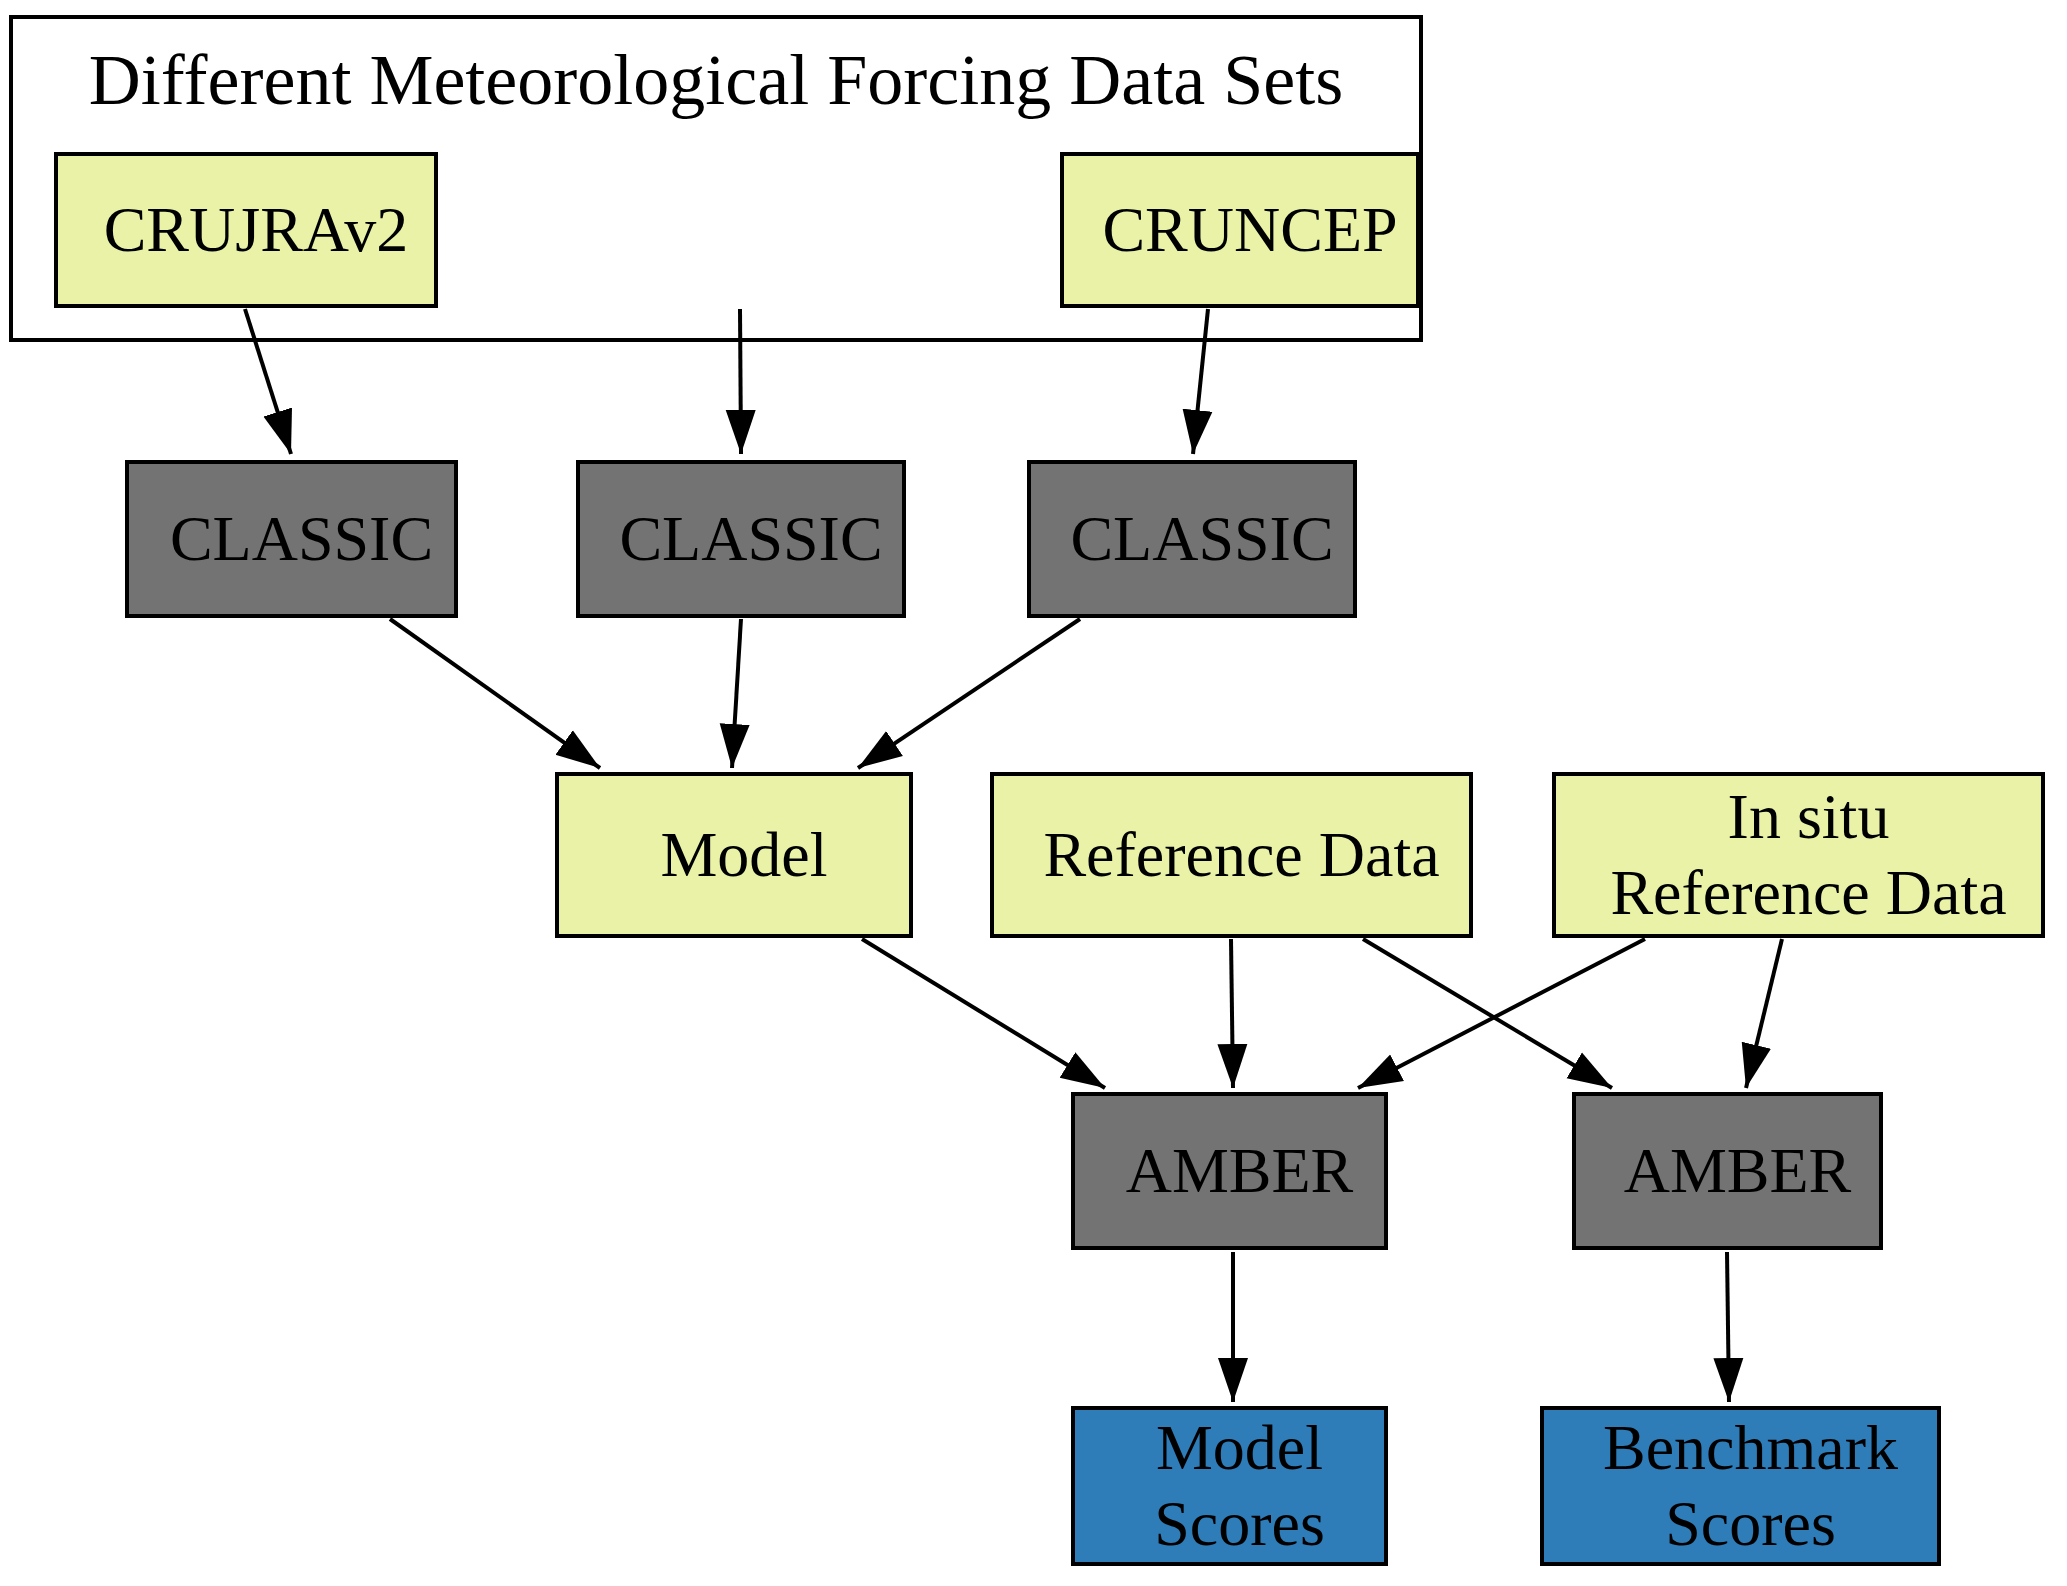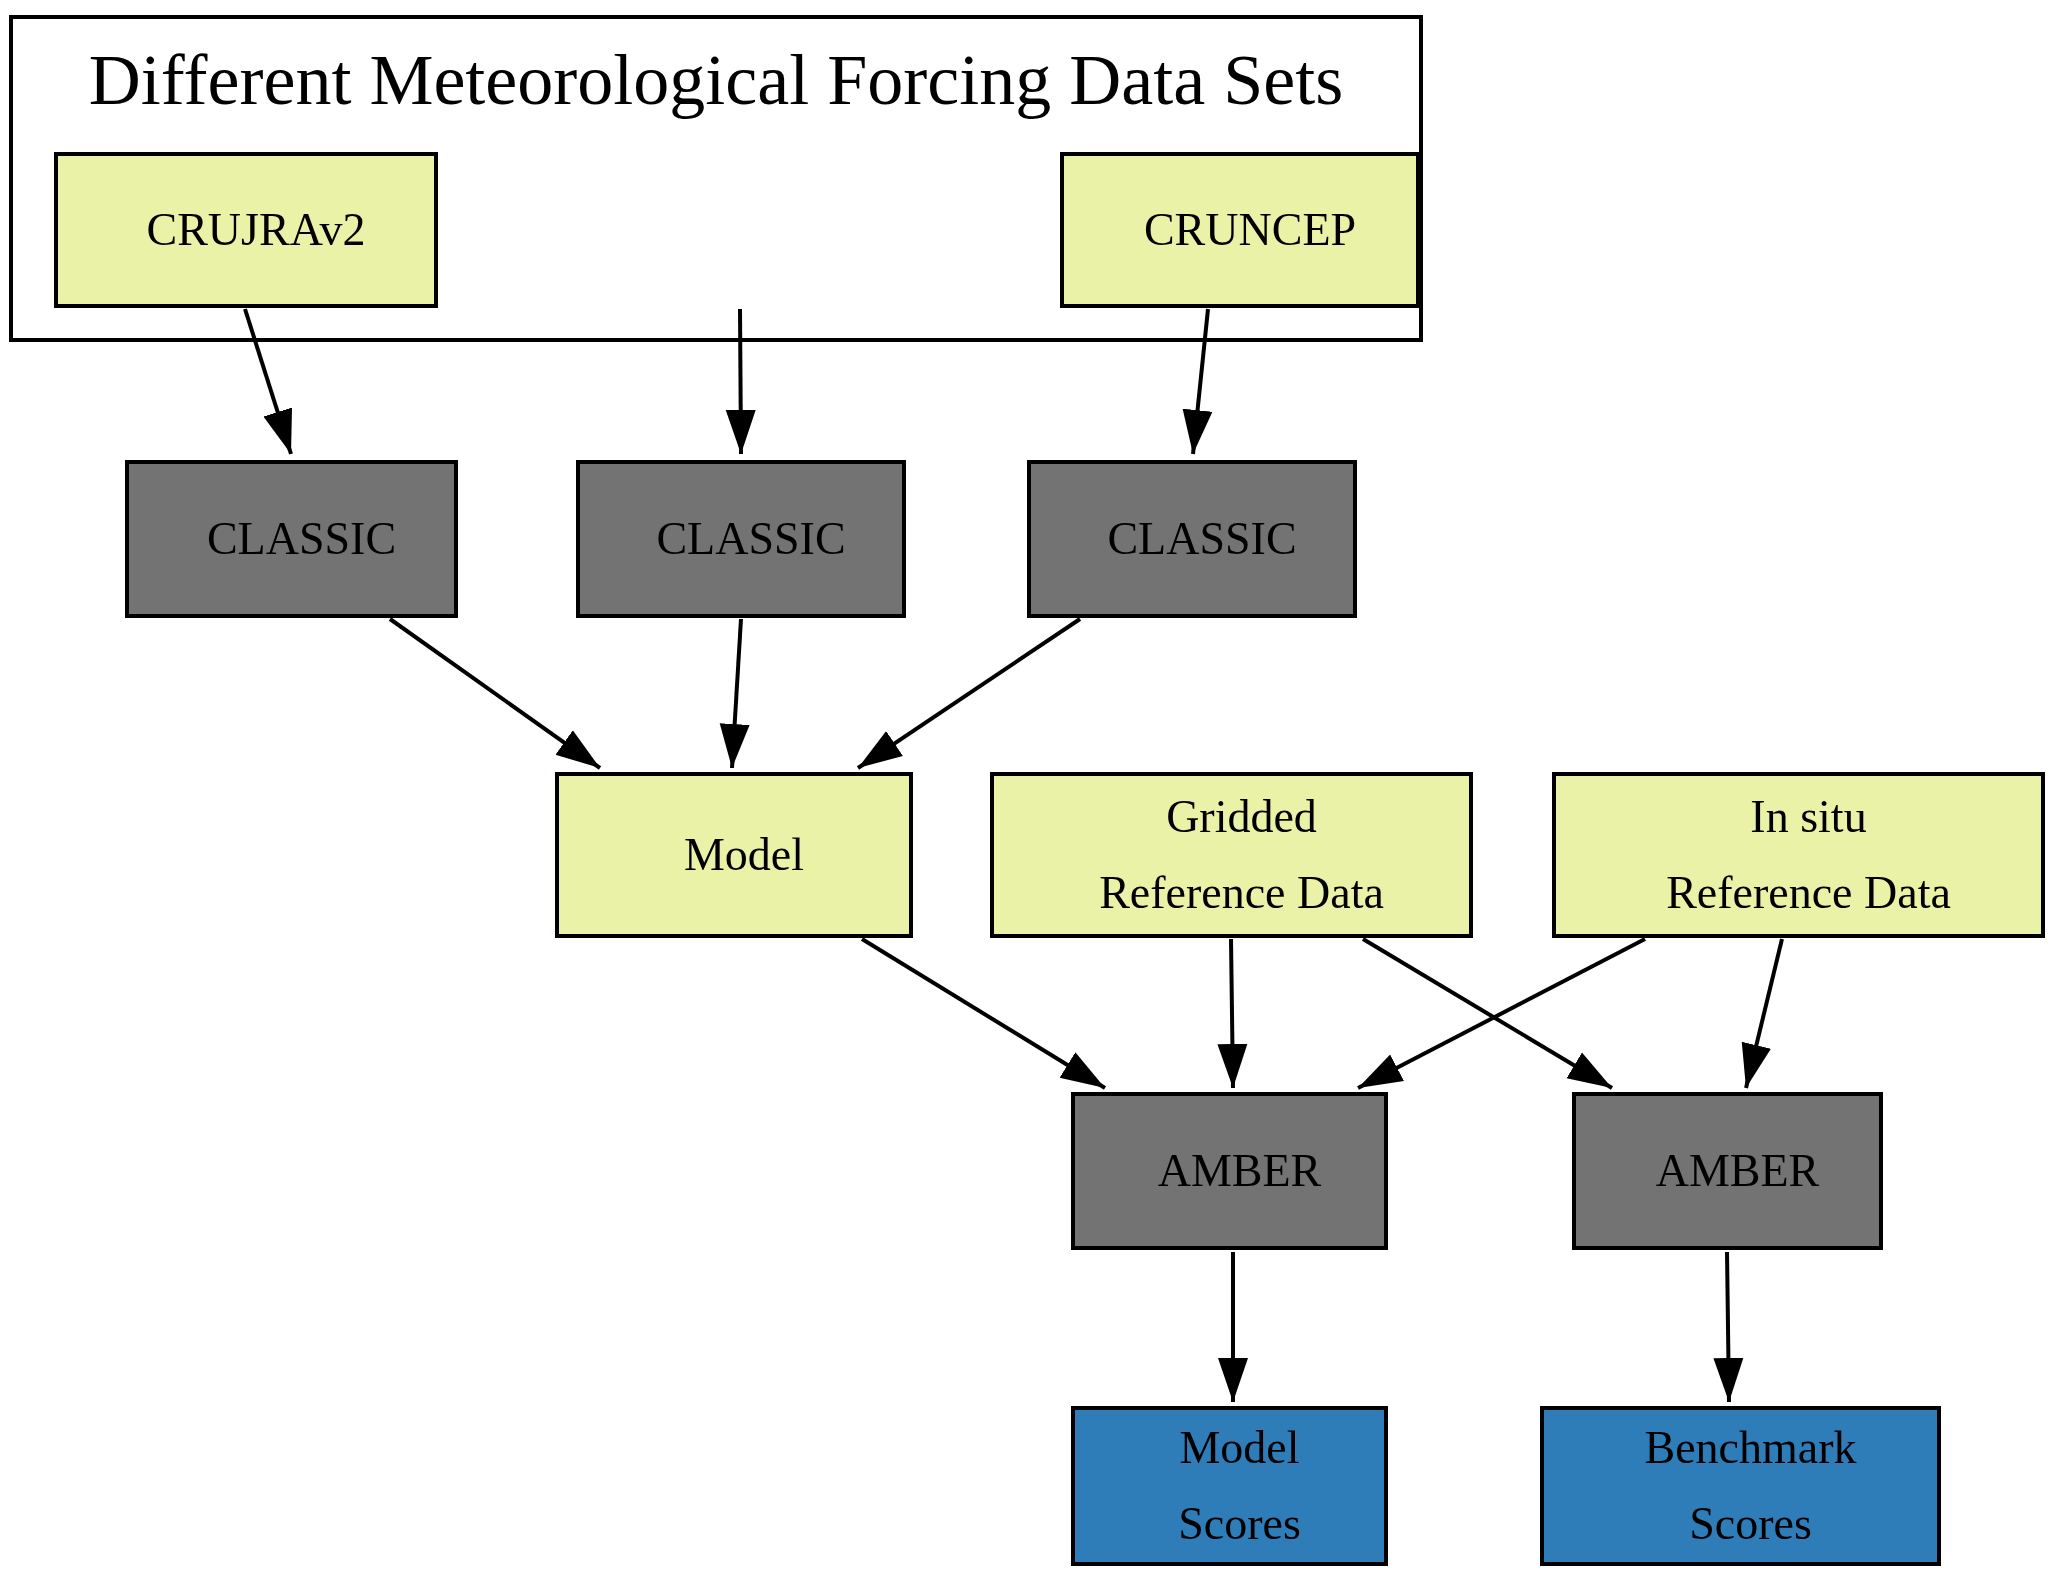--- a/index.html
+++ b/index.html
@@ -27,21 +27,21 @@
   }
   .node{
     position:absolute;
     border:4px solid #000;
     box-sizing:border-box;
     display:flex;
     flex-direction:column;
     align-items:center;
     justify-content:center;
     text-align:left;
-    font-size:46px;
+    font-size:64px;
     line-height:76px;
     white-space:nowrap;
     padding-left:20px;
   }
   .fill-dataset{background:#e9f2a6;}
   .fill-model{background:#737373;}
   .fill-score{background:#2e7cb8;}
   svg.edges{
     position:absolute;
     left:0;top:0;
@@ -72,21 +72,20 @@
     <span>CLASSIC</span>
   </div>
   <div class="node fill-model" style="left:1027px;top:460px;width:330px;height:158px;">
     <span>CLASSIC</span>
   </div>
 
   <div class="node fill-dataset" style="left:555px;top:772px;width:358px;height:166px;">
     <span>Model</span>
   </div>
   <div class="node fill-dataset" style="left:990px;top:772px;width:483px;height:166px;">
-    <span>Gridded</span>
     <span>Reference Data</span>
   </div>
   <div class="node fill-dataset" style="left:1552px;top:772px;width:493px;height:166px;">
     <span>In situ</span>
     <span>Reference Data</span>
   </div>
 
   <div class="node fill-model" style="left:1071px;top:1092px;width:317px;height:158px;">
     <span>AMBER</span>
   </div>

